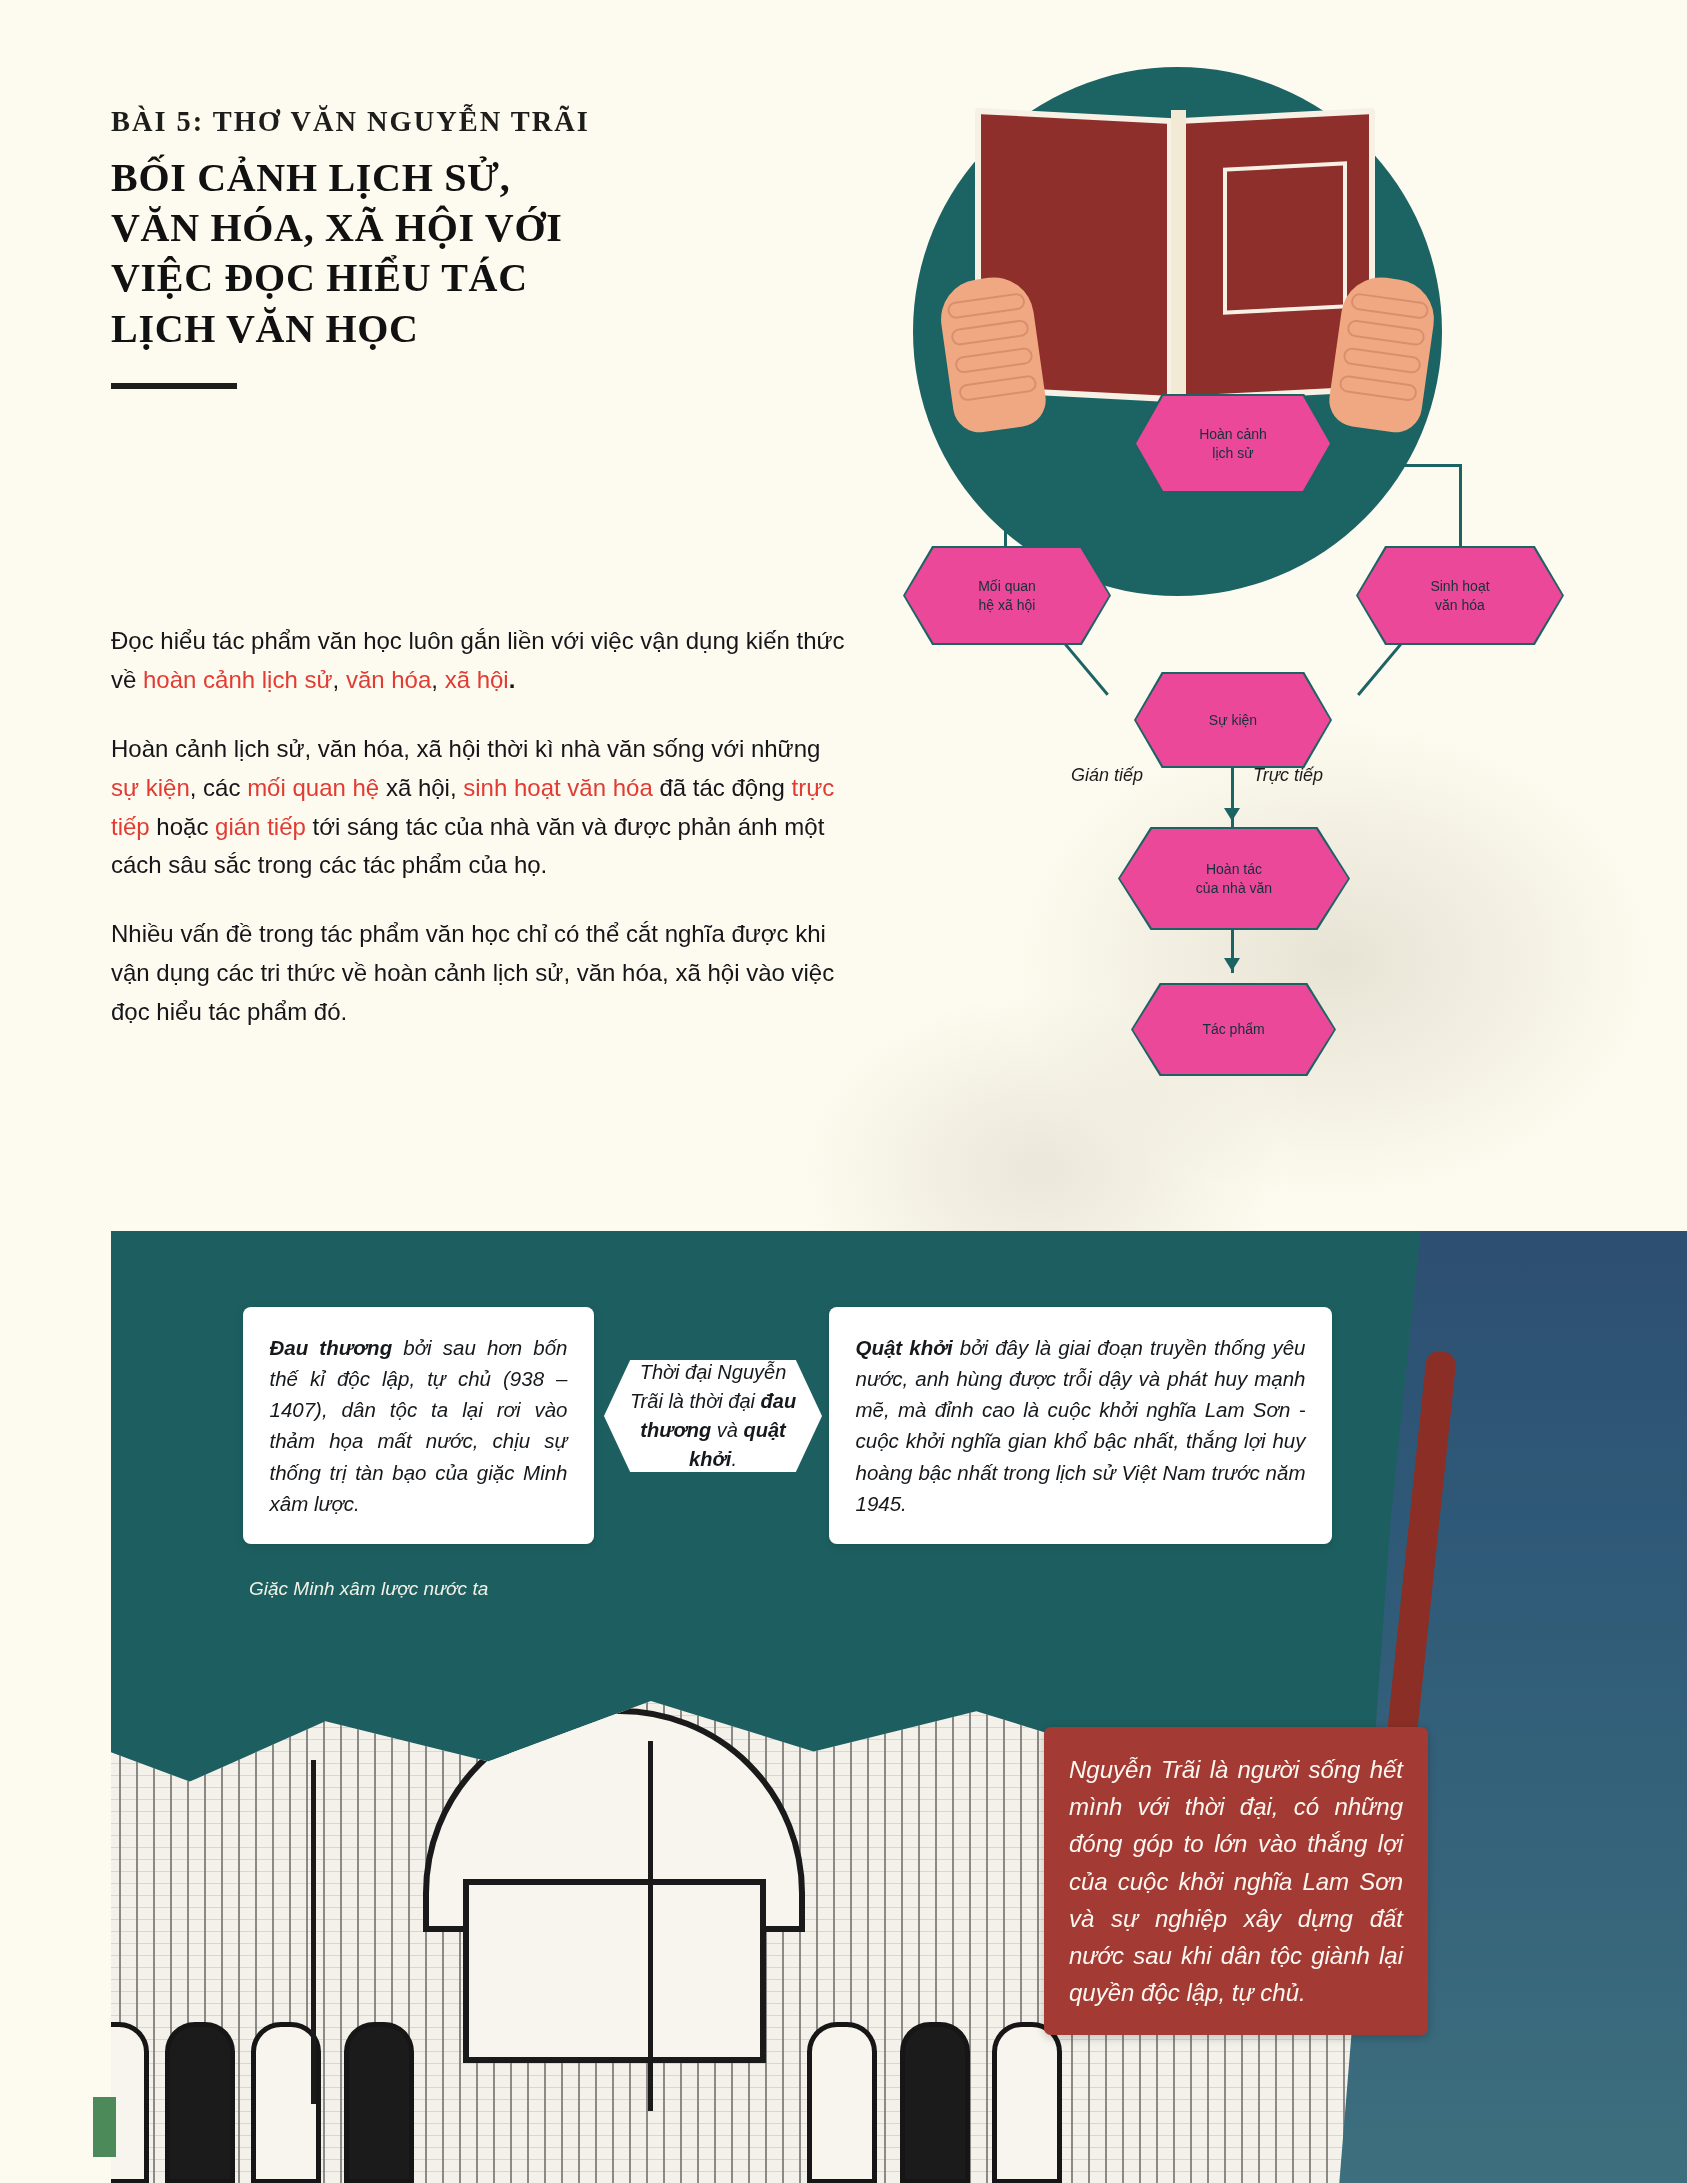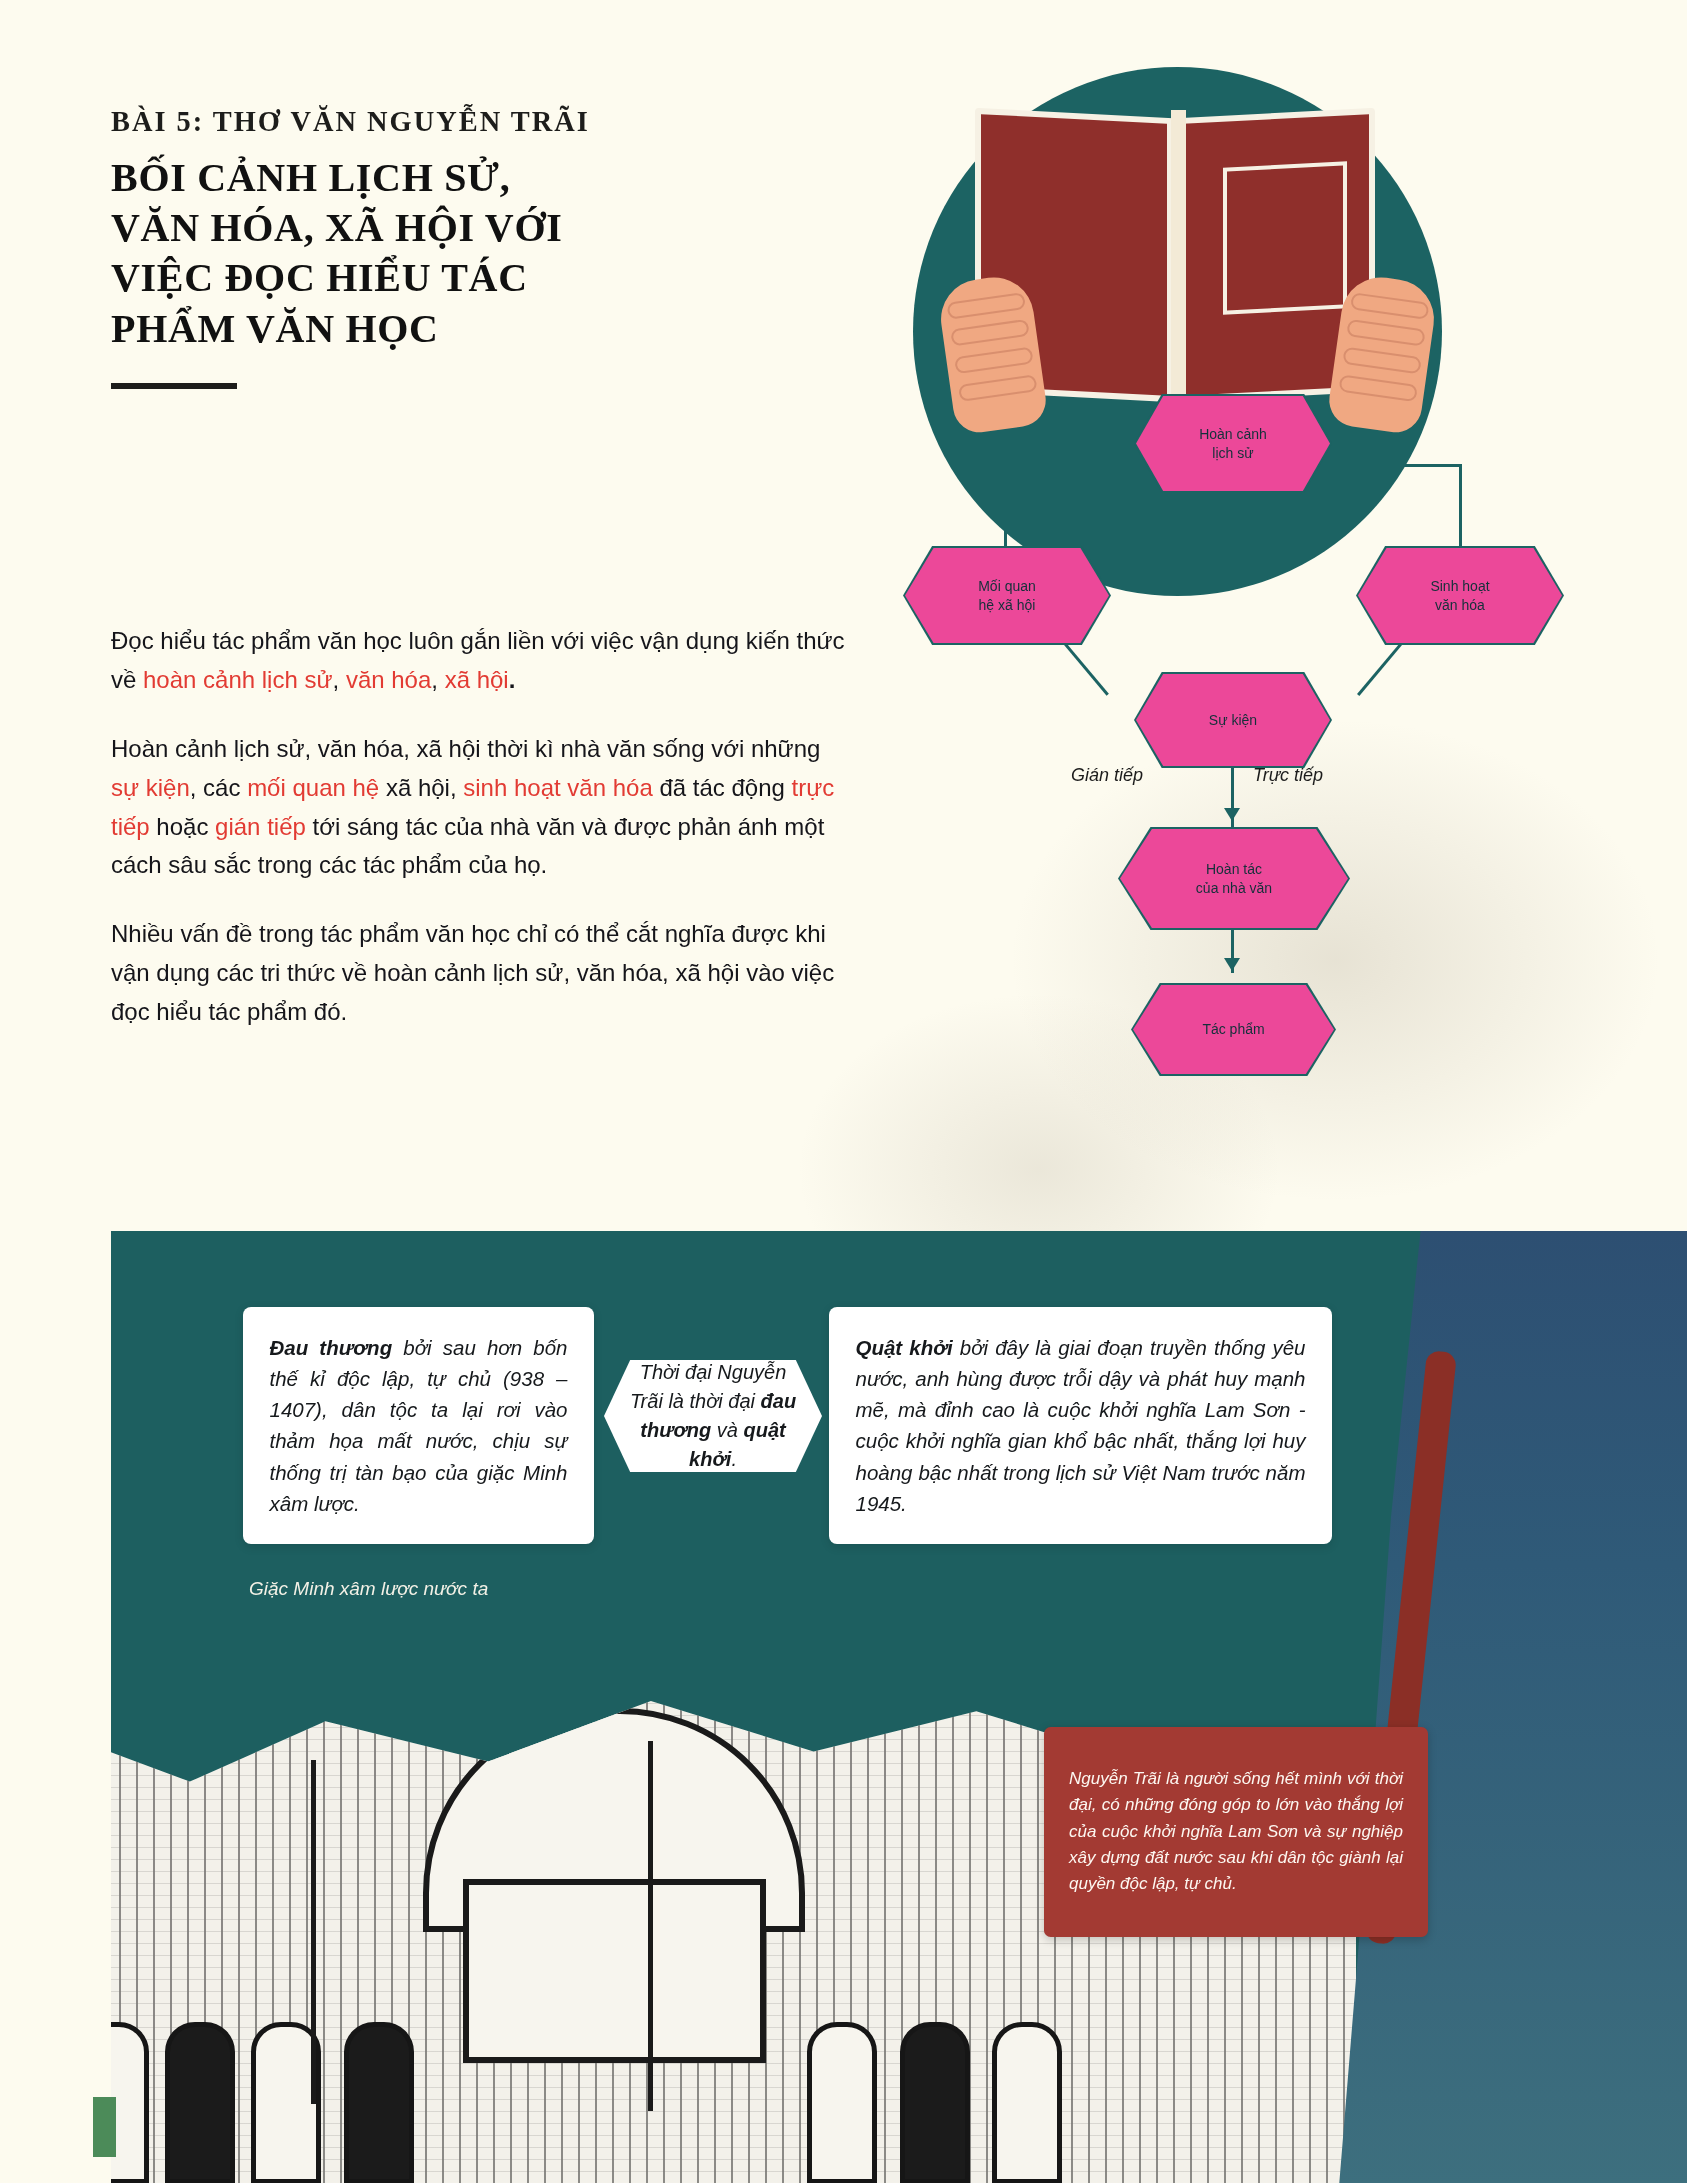--- a/index.html
+++ b/index.html
@@ -292,24 +292,24 @@
   }
   #caption-giac-minh { left: 138px; top: 344px; width: 397px; }
   #caption-lam-son   { left: 1039px; top: 344px; width: 218px; text-align: justify; }
 
   #card-red {
     position: absolute;
     left: 933px; top: 496px;
     width: 384px;
     background: #a33a33;
     border-radius: 6.6px;
-    padding: 39px 25px;
+    padding: 24px 25px;
     box-sizing: border-box;
     color: #fdf7f1;
-    font-size: 17px;
+    font-size: 24px;
     line-height: 1.55;
     font-style: italic;
     text-align: justify;
     box-shadow: 0 2.6px 9.3px rgba(0,0,0,0.2);
   }
 
   
   #page-marker {
     position: absolute;
     left: 93px;
@@ -323,21 +323,21 @@
 
 <div id="top-section">
   <div class="bg-texture"></div>
 
   <div id="heading-block">
     <div id="lesson-eyebrow">BÀI 5: THƠ VĂN NGUYỄN TRÃI</div>
     <h1 id="main-title">
       <span>BỐI CẢNH LỊCH SỬ,</span><br>
       <span>VĂN HÓA, XÃ HỘI VỚI</span><br>
       <span>VIỆC ĐỌC HIỂU TÁC</span><br>
-      <span>PHẨM VĂN HỌC</span>
+      <span>LỊCH VĂN HỌC</span>
     </h1>
     <div id="title-rule"></div>
   </div>
 
   <div id="intro-text">
     <p>
       <span>Đọc hiểu tác phẩm văn học luôn gắn liền với việc vận dụng kiến thức về </span><span class="hl">hoàn cảnh lịch sử</span><span>, </span><span class="hl">văn hóa</span><span>, </span><span class="hl">xã hội</span><span class="bold">.</span>
     </p>
     <p>
       <span>Hoàn cảnh lịch sử, văn hóa, xã hội thời kì nhà văn sống với những </span><span class="hl">sự kiện</span><span>, các </span><span class="hl">mối quan hệ</span><span> xã hội, </span><span class="hl">sinh hoạt văn hóa</span><span> đã tác động </span><span class="hl">trực tiếp</span><span> hoặc </span><span class="hl">gián tiếp</span><span> tới sáng tác của nhà văn và được phản ánh một cách sâu sắc trong các tác phẩm của họ.</span>

